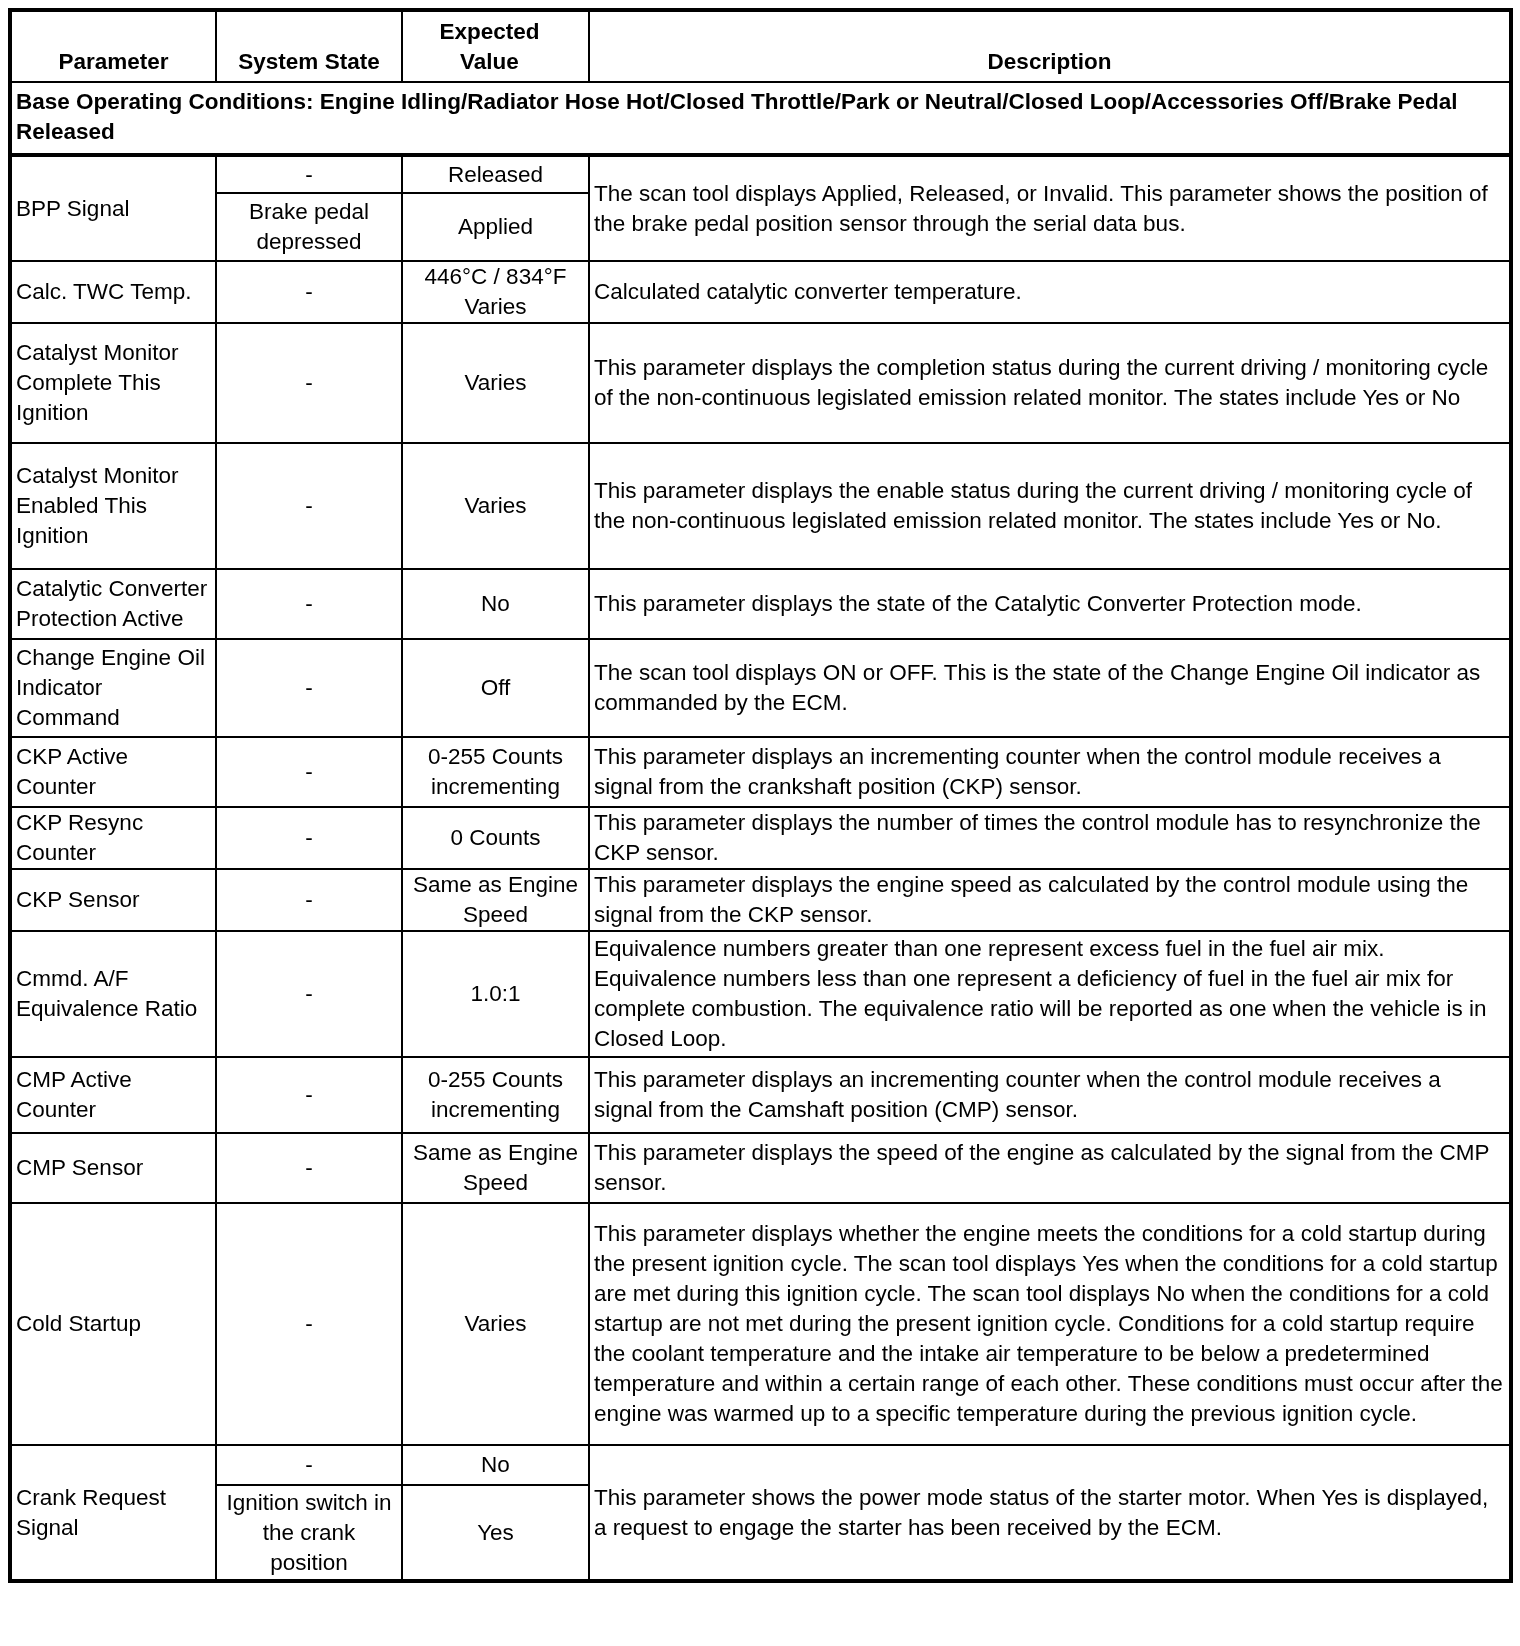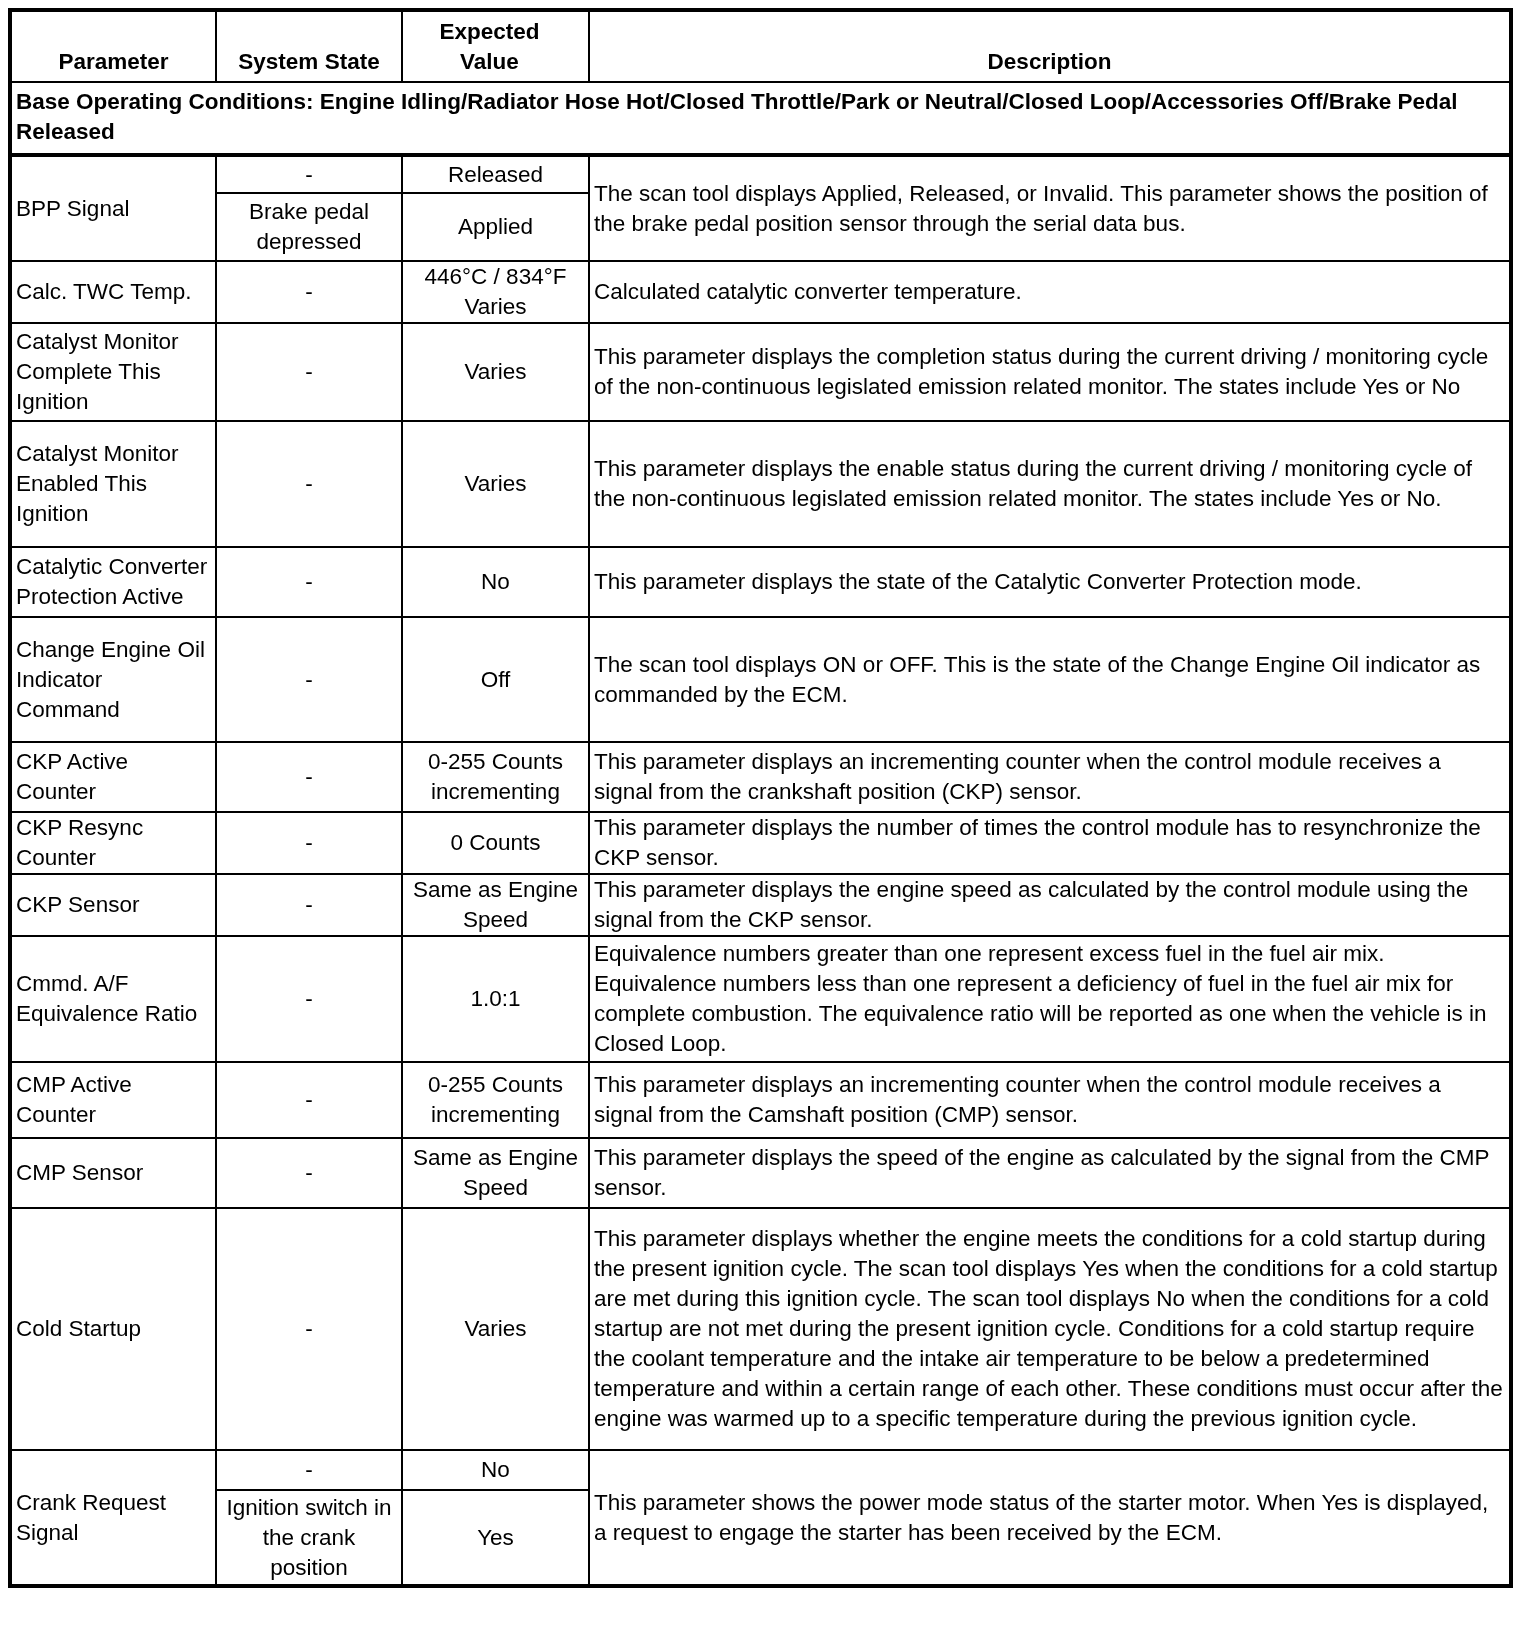--- a/index.html
+++ b/index.html
@@ -63,42 +63,42 @@
       <td class="c">Applied</td>
     </tr>
 
     <tr style="height:59px">
       <td class="l">Calc. TWC Temp.</td>
       <td class="c">-</td>
       <td class="c">446°C / 834°F Varies</td>
       <td class="l desc">Calculated catalytic converter temperature.</td>
     </tr>
 
-    <tr style="height:98px">
+    <tr style="height:120px">
       <td class="l">Catalyst Monitor Complete This Ignition</td>
       <td class="c">-</td>
       <td class="c">Varies</td>
       <td class="l desc">This parameter displays the completion status during the current driving / monitoring cycle of the non-continuous legislated emission related monitor. The states include Yes or No</td>
     </tr>
 
     <tr style="height:126px">
       <td class="l">Catalyst Monitor Enabled This Ignition</td>
       <td class="c">-</td>
       <td class="c">Varies</td>
       <td class="l desc">This parameter displays the enable status during the current driving / monitoring cycle of the non-continuous legislated emission related monitor. The states include Yes or No.</td>
     </tr>
 
     <tr style="height:70px">
       <td class="l">Catalytic Converter Protection Active</td>
       <td class="c">-</td>
       <td class="c">No</td>
       <td class="l desc">This parameter displays the state of the Catalytic Converter Protection mode.</td>
     </tr>
 
-    <tr style="height:125px">
+    <tr style="height:98px">
       <td class="l">Change Engine Oil Indicator Command</td>
       <td class="c">-</td>
       <td class="c">Off</td>
       <td class="l desc">The scan tool displays ON or OFF. This is the state of the Change Engine Oil indicator as commanded by the ECM.</td>
     </tr>
 
     <tr style="height:70px">
       <td class="l">CKP Active Counter</td>
       <td class="c">-</td>
       <td class="c">0-255 Counts incrementing</td>

